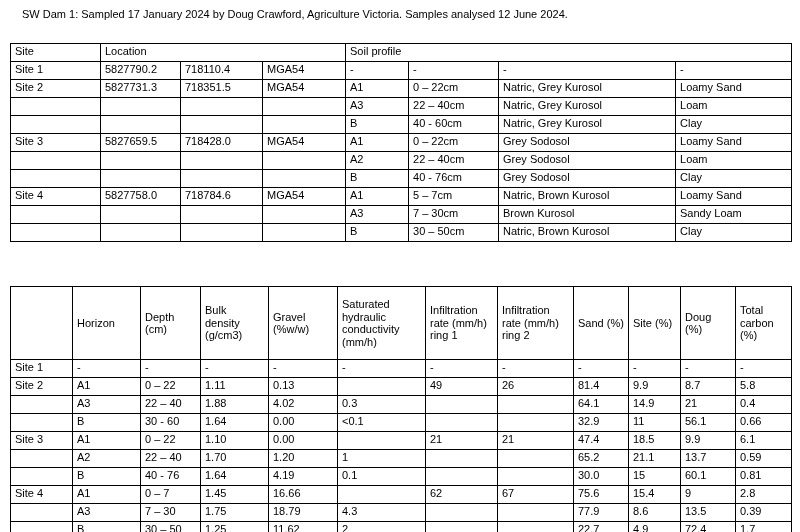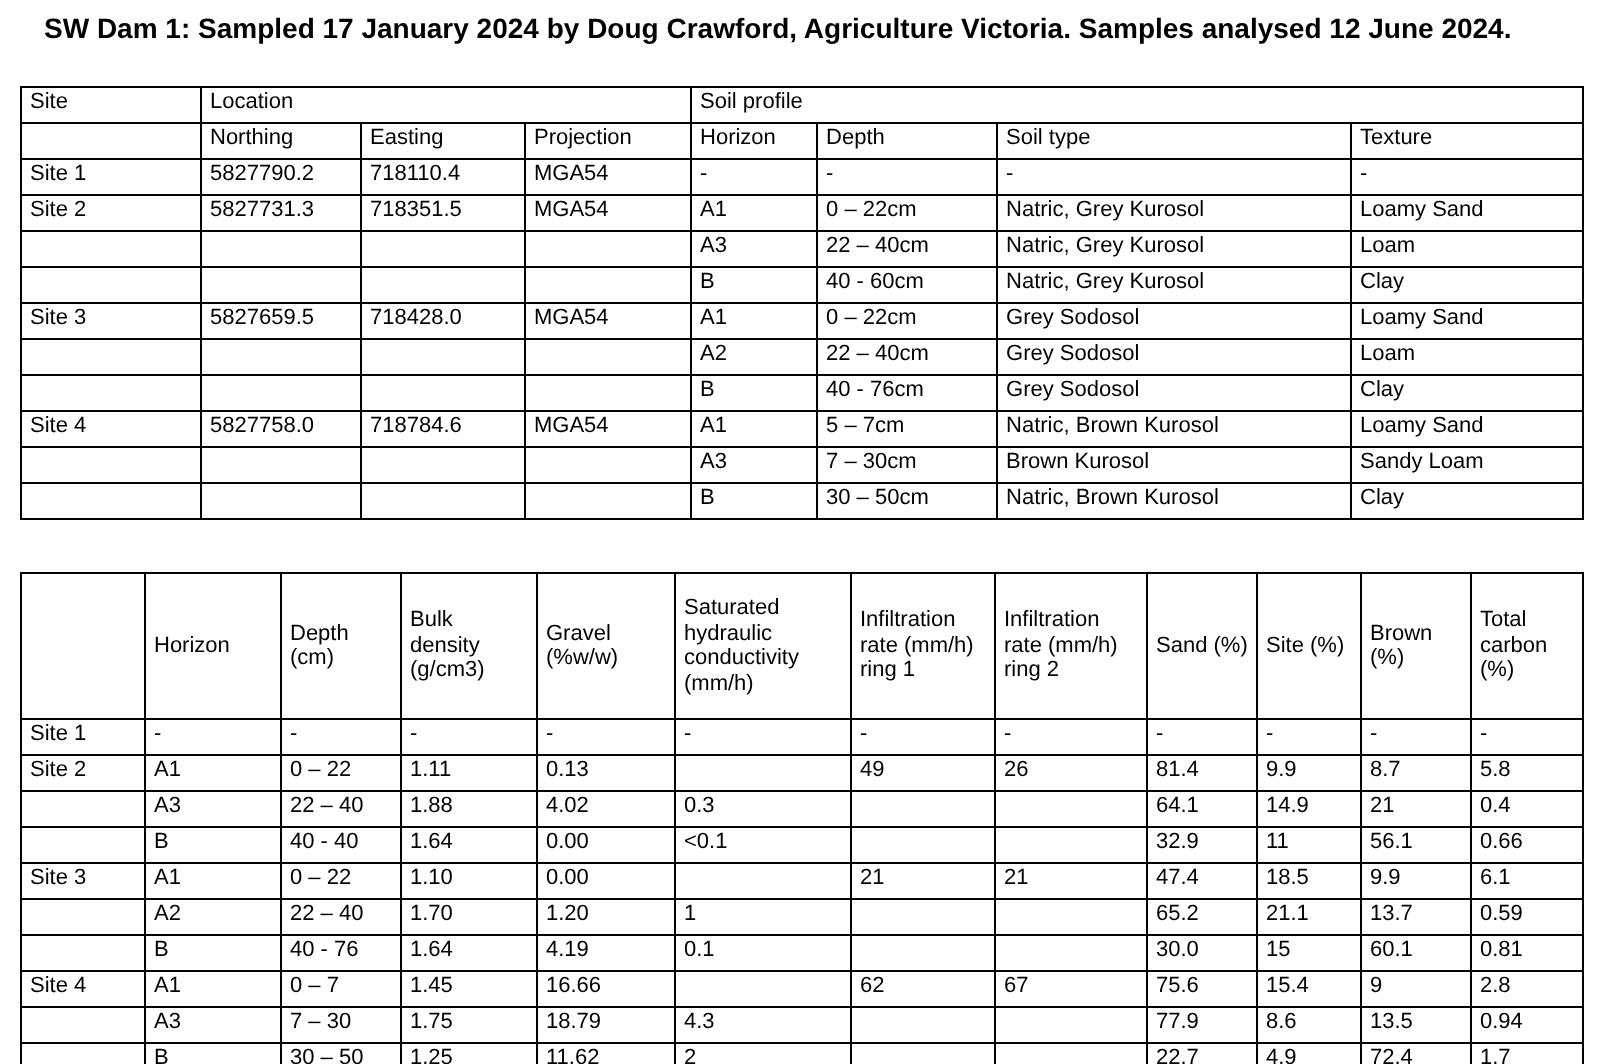--- a/index.html
+++ b/index.html
@@ -17,25 +17,24 @@
   .page {
     position: relative;
     width: 800px;
     height: 532px;
     box-sizing: border-box;
   }
   .caption {
     position: absolute;
     left: 22px;
     top: 7px;
-    font-size: 14px;
+    font-size: 11px;
     line-height: 14px;
     color: #000;
     white-space: nowrap;
-    font-weight: bold;
   }
 
   table.grid {
     position: absolute;
     border-collapse: collapse;
     table-layout: fixed;
     font-size: 11px;
     color: #000;
   }
   table.grid td, table.grid th {
@@ -95,30 +94,20 @@
       <col style="width:63px">
       <col style="width:90px">
       <col style="width:177px">
       <col style="width:116px">
     </colgroup>
     <thead>
       <tr>
         <th>Site</th>
         <th colspan="3">Location</th>
         <th colspan="4">Soil profile</th>
-      </tr>
-      <tr>
-        <th></th>
-        <th>Northing</th>
-        <th>Easting</th>
-        <th>Projection</th>
-        <th>Horizon</th>
-        <th>Depth</th>
-        <th>Soil type</th>
-        <th>Texture</th>
       </tr>
     </thead>
     <tbody>
         <tr>
           <td>Site 1</td>
           <td>5827790.2</td>
           <td>718110.4</td>
           <td>MGA54</td>
           <td>-</td>
           <td>-</td>
@@ -238,21 +227,21 @@
         <th></th>
         <th>Horizon</th>
         <th>Depth (cm)</th>
         <th>Bulk density (g/cm3)</th>
         <th>Gravel (%w/w)</th>
         <th>Saturated hydraulic conductivity (mm/h)</th>
         <th>Infiltration rate (mm/h) ring 1</th>
         <th>Infiltration rate (mm/h) ring 2</th>
         <th>Sand (%)</th>
         <th>Site (%)</th>
-        <th>Brown (%)</th>
+        <th>Doug (%)</th>
         <th>Total carbon (%)</th>
       </tr>
     </thead>
     <tbody>
         <tr>
           <td>Site 1</td>
           <td>-</td>
           <td>-</td>
           <td>-</td>
           <td>-</td>
@@ -288,21 +277,21 @@
           <td class="empty-cell"></td>
           <td class="empty-cell"></td>
           <td>64.1</td>
           <td>14.9</td>
           <td>21</td>
           <td>0.4</td>
         </tr>
         <tr>
           <td class="empty-cell"></td>
           <td>B</td>
-          <td>40 - 40</td>
+          <td>30 - 60</td>
           <td>1.64</td>
           <td>0.00</td>
           <td>&lt;0.1</td>
           <td class="empty-cell"></td>
           <td class="empty-cell"></td>
           <td>32.9</td>
           <td>11</td>
           <td>56.1</td>
           <td>0.66</td>
         </tr>
@@ -367,21 +356,21 @@
           <td>A3</td>
           <td>7 – 30</td>
           <td>1.75</td>
           <td>18.79</td>
           <td>4.3</td>
           <td class="empty-cell"></td>
           <td class="empty-cell"></td>
           <td>77.9</td>
           <td>8.6</td>
           <td>13.5</td>
-          <td>0.94</td>
+          <td>0.39</td>
         </tr>
         <tr>
           <td class="empty-cell"></td>
           <td>B</td>
           <td>30 – 50</td>
           <td>1.25</td>
           <td>11.62</td>
           <td>2</td>
           <td class="empty-cell"></td>
           <td class="empty-cell"></td>

